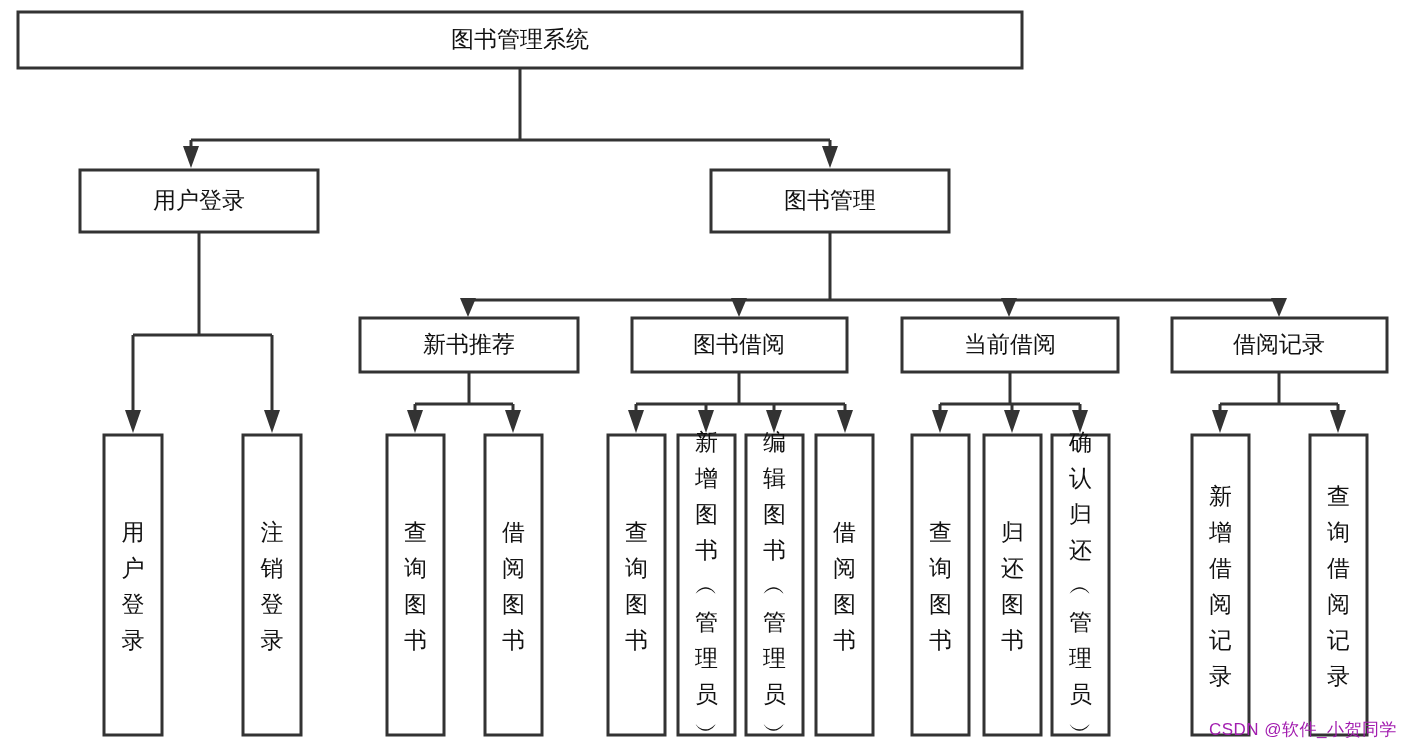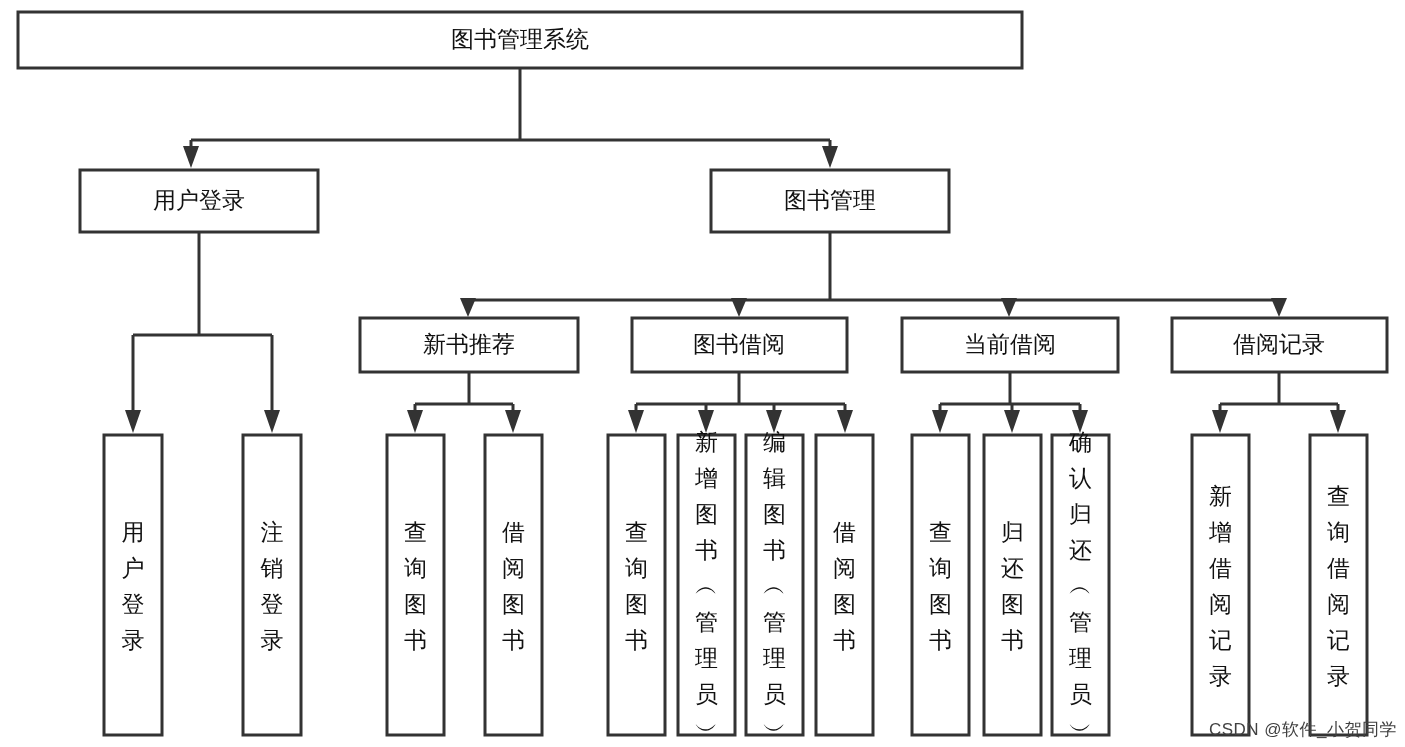--- a/index.html
+++ b/index.html
@@ -51,21 +51,21 @@
     font-family: "Liberation Sans", "DejaVu Sans", sans-serif;
     font-size: 23px;
     text-anchor: middle;
   }
   .watermark {
     position: absolute;
     right: 8px;
     bottom: 6px;
     font-family: "Liberation Sans", "DejaVu Sans", sans-serif;
     font-size: 17px;
-    color: #404040;
+    color: #a21caf;
     white-space: nowrap;
     letter-spacing: 0.5px;
     pointer-events: none;
   }
 </style>
 </head>
 <body>
 
 <div id="diagram-root">
   <svg id="flowchart" viewBox="0 0 1405 747" xmlns="http://www.w3.org/2000/svg">

